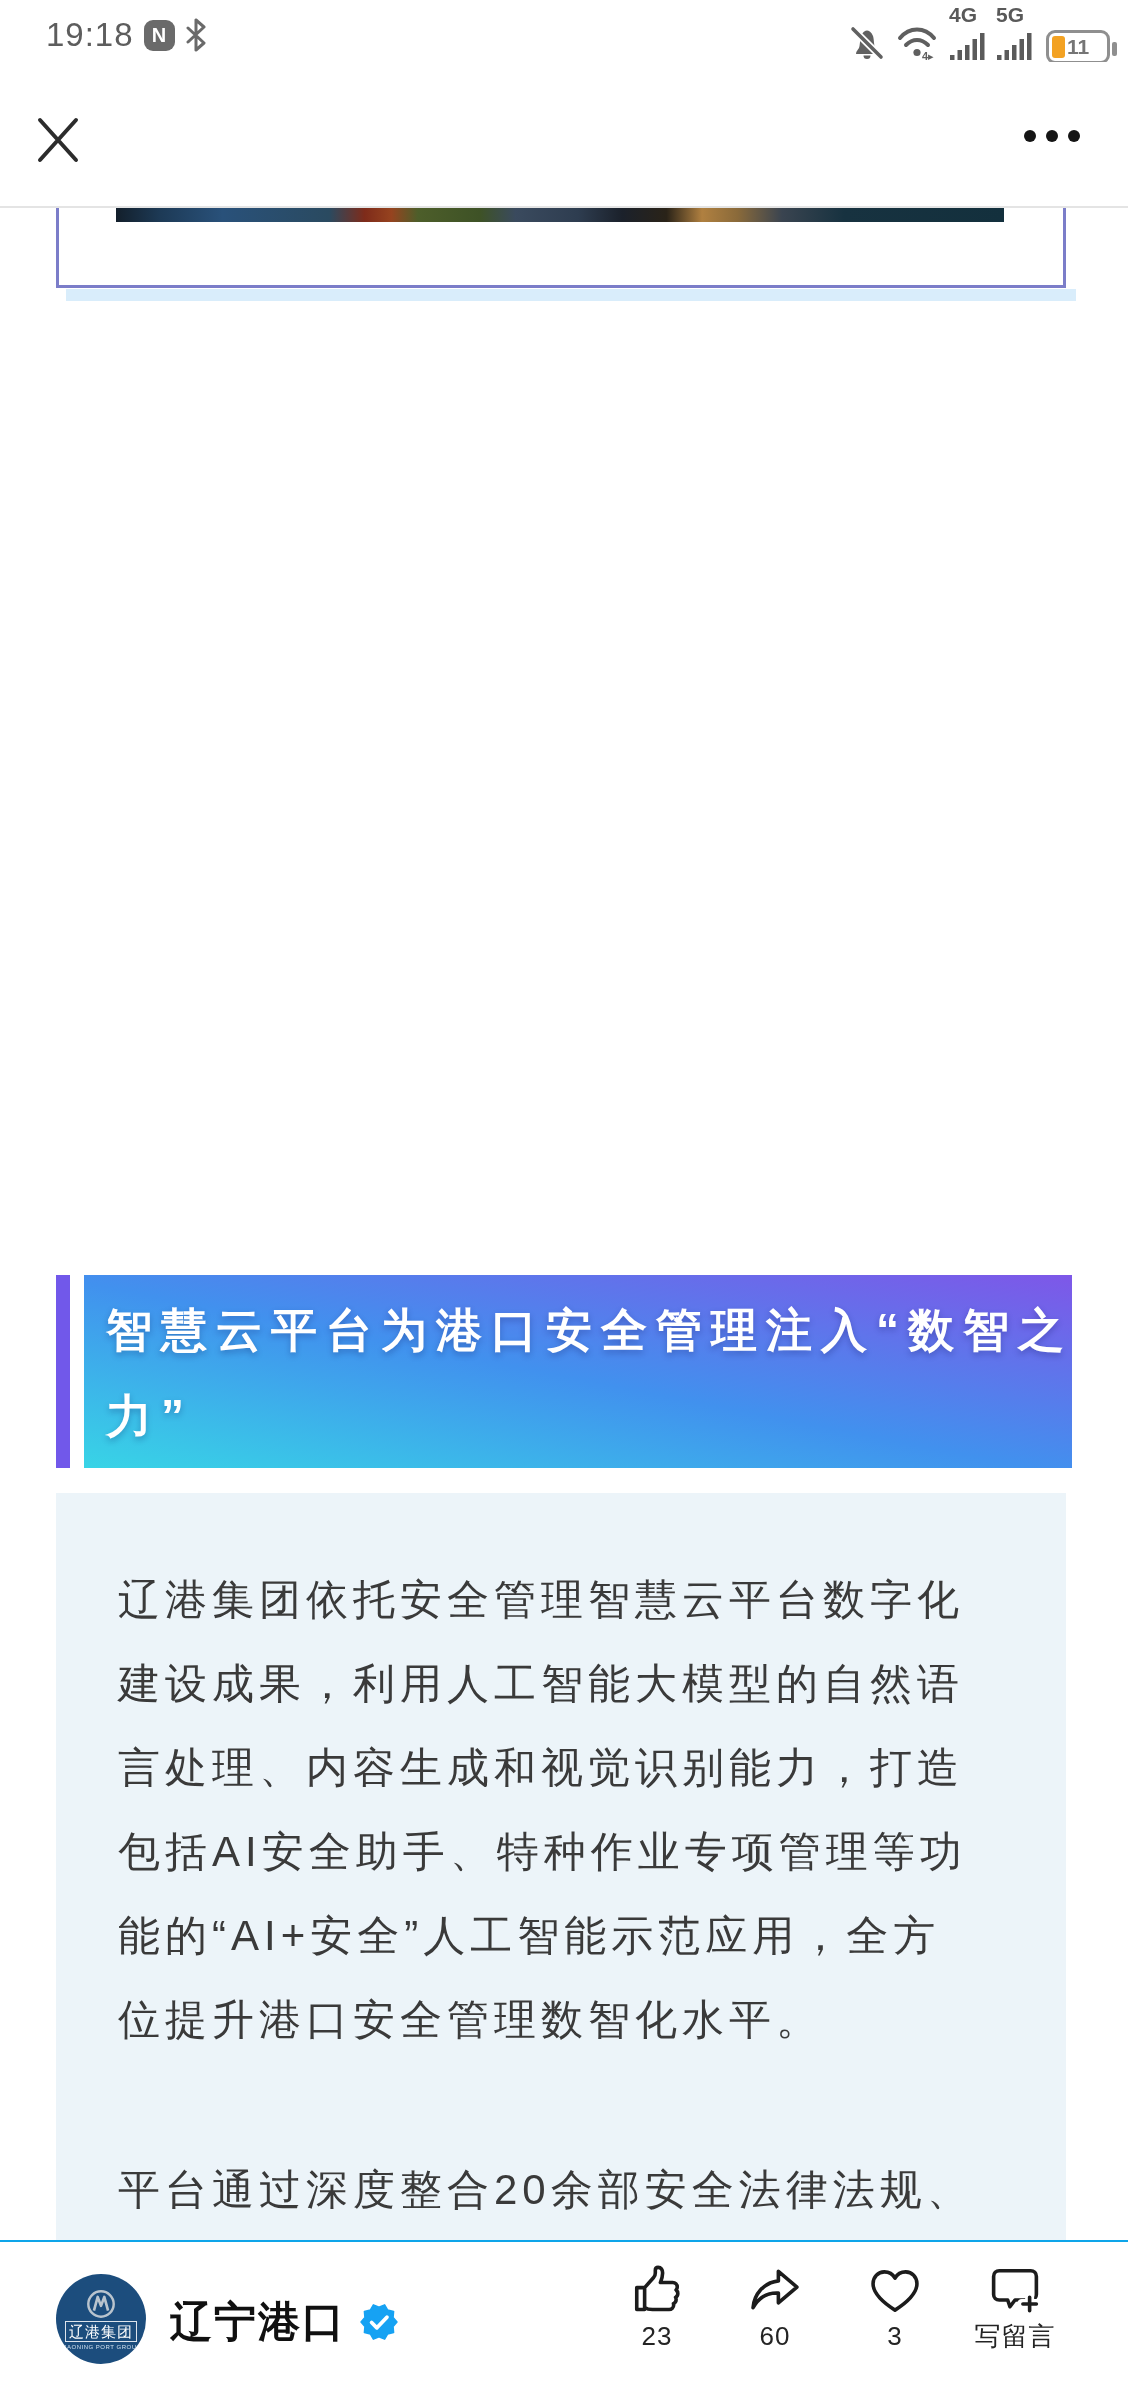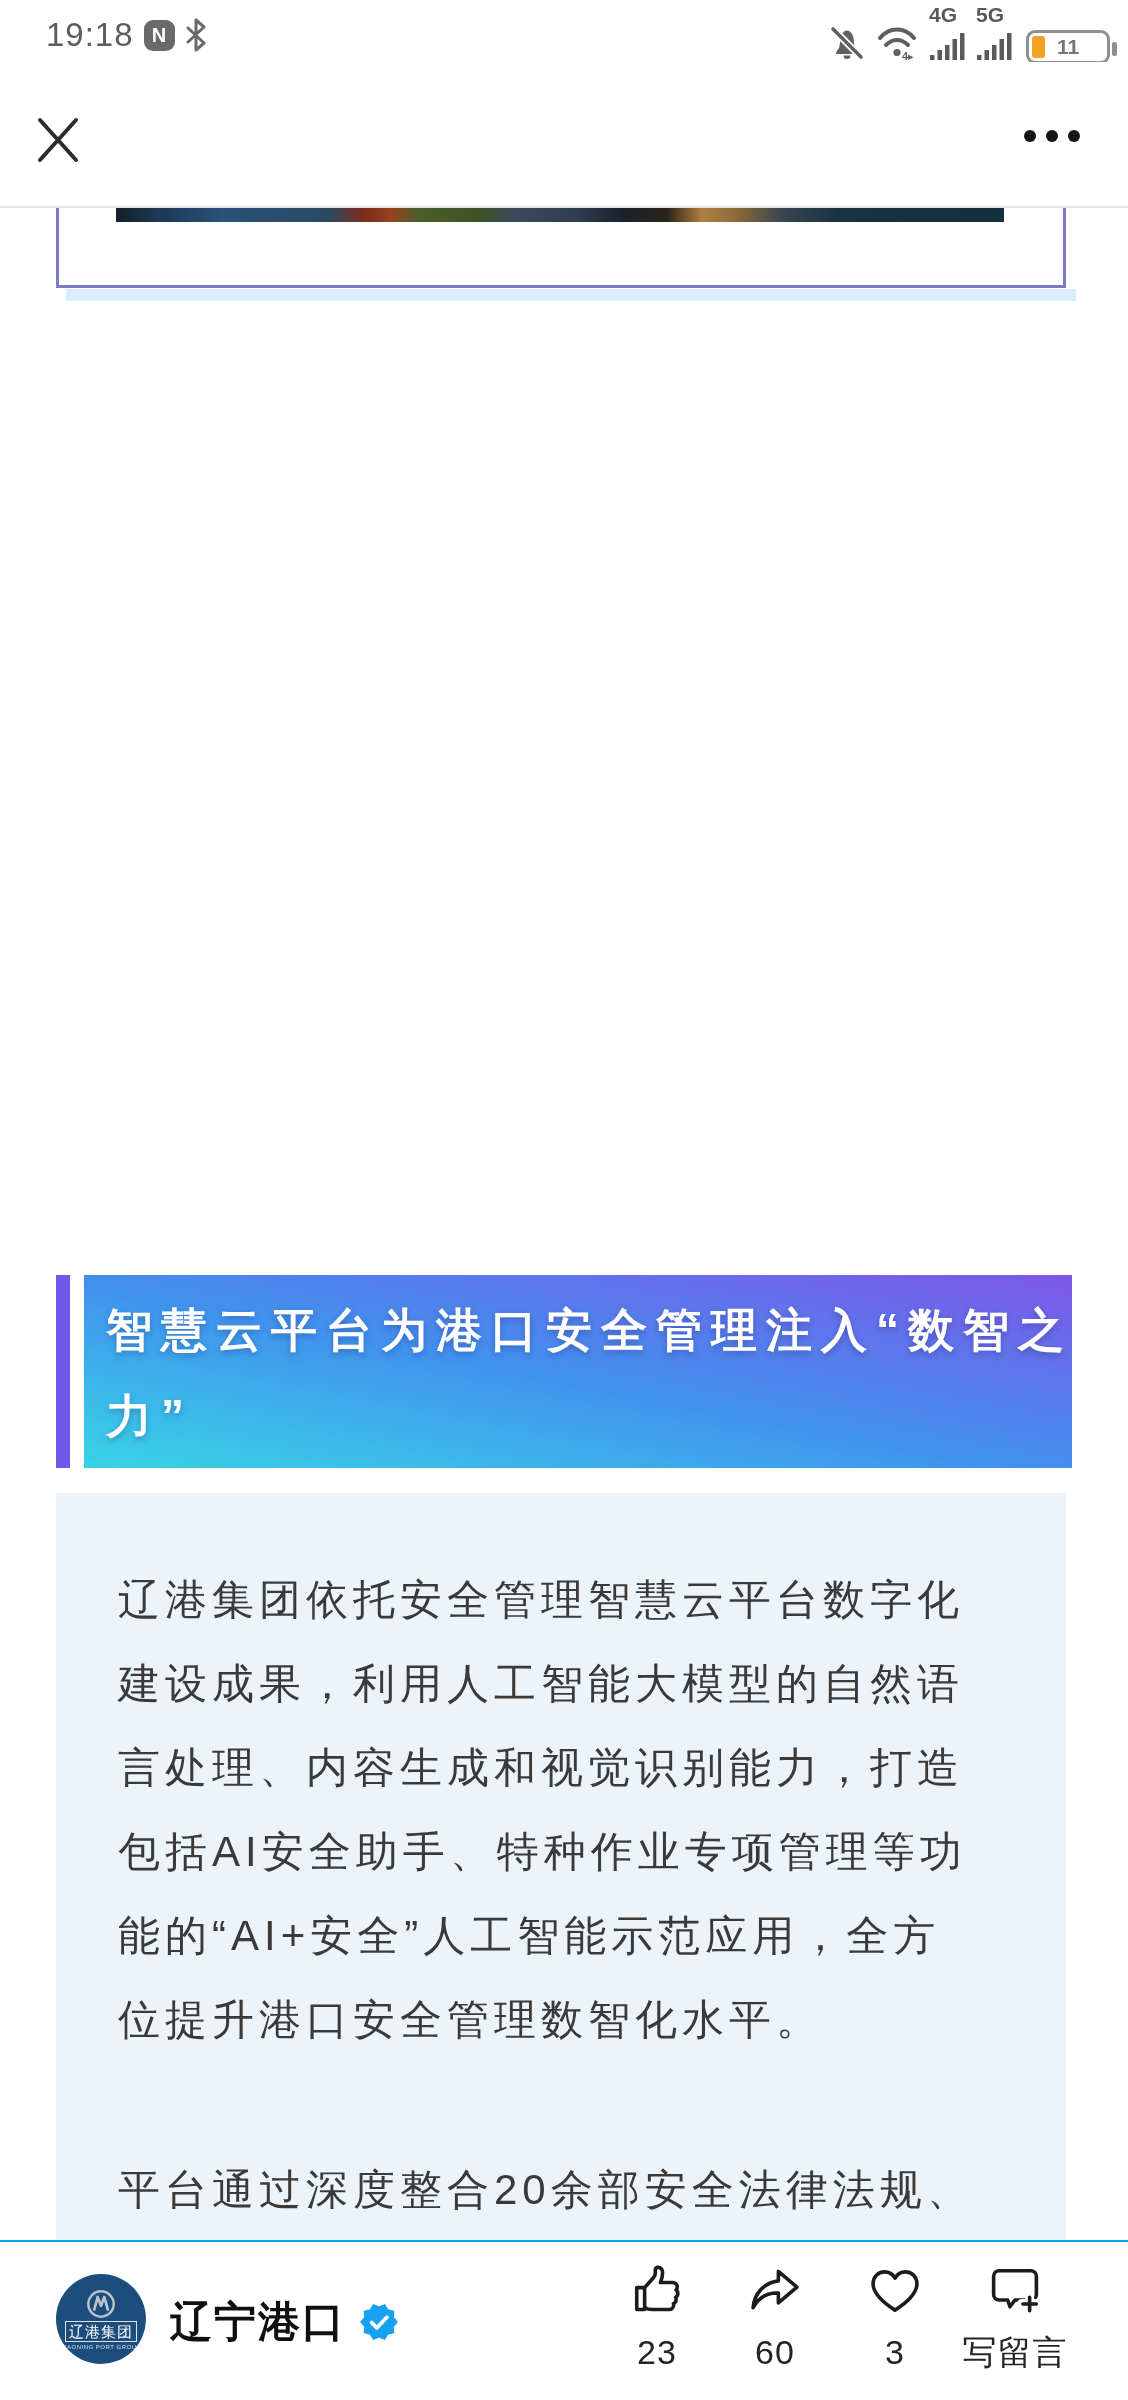--- a/index.html
+++ b/index.html
@@ -10,21 +10,21 @@
   
   .statusbar{position:absolute;top:0;left:0;width:1128px;height:62px;display:flex;align-items:center;
     padding:8px 18px 0 46px;color:#5c5c5c;}
   .sb-left{display:flex;align-items:center;gap:10px;}
   .sb-time{font-size:33px;font-weight:400;letter-spacing:1px;color:#5d5d5d;}
   .nfc-badge{width:31px;height:31px;background:#6a6a6a;border-radius:9px;color:#fff;
     font-size:20px;font-weight:bold;display:flex;align-items:center;justify-content:center;}
   .sb-right{margin-left:auto;display:flex;align-items:flex-end;gap:9px;}
   .net-group{display:flex;align-items:flex-start;gap:2px;flex-direction:column;}
   .net-label{font-size:21px;font-weight:bold;color:#595959;line-height:18px;}
-  .battery{position:relative;width:84px;height:34px;border:3px solid #8f8f8f;border-radius:9px;margin-left:3px;}
+  .battery{position:relative;width:64px;height:34px;border:3px solid #8f8f8f;border-radius:9px;margin-left:3px;}
   .battery-fill{position:absolute;left:3px;top:3px;width:13px;height:22px;background:#f3a223;border-radius:3px;}
   .battery-num{position:absolute;left:0;top:0;width:100%;height:28px;display:flex;align-items:center;
     justify-content:center;font-size:21px;color:#757575;font-weight:600;}
   .battery-nub{position:absolute;right:-10px;top:9px;width:5px;height:14px;background:#8f8f8f;border-radius:2px;}
 
   
   .navbar{position:absolute;top:62px;left:0;width:1128px;height:146px;border-bottom:2px solid #e4e4e4;background:#fff;}
   .close-btn{position:absolute;left:34px;top:54px;width:48px;height:48px;}
   .more-btn{position:absolute;right:48px;top:68px;display:flex;gap:10px;}
   .more-btn span{width:12px;height:12px;border-radius:50%;background:#151515;display:block;}
@@ -56,21 +56,21 @@
 
   
   .footer{position:absolute;left:0;top:2240px;width:1128px;height:160px;background:#fff;border-top:2px solid #0ea5e9;}
   .avatar{position:absolute;left:56px;top:32px;width:90px;height:90px;border-radius:50%;background:#1c4d7d;
     display:flex;flex-direction:column;align-items:center;justify-content:center;overflow:hidden;color:#fff;}
   .avatar .zh{font-size:15px;letter-spacing:1px;border:1px solid rgba(255,255,255,.85);padding:0 3px;line-height:19px;margin-top:1px;}
   .avatar .en{font-size:6px;color:#cfe0ee;letter-spacing:.5px;margin-top:2px;white-space:nowrap;}
   .acct{position:absolute;left:170px;top:0;height:160px;display:flex;align-items:center;gap:14px;}
   .acct-name{font-size:42px;font-weight:bold;color:#101010;letter-spacing:2px;}
   .action{position:absolute;top:22px;width:150px;display:flex;flex-direction:column;align-items:center;transform:translateX(-50%);}
-  .action .lbl{margin-top:16px;font-size:34px;color:#242424;letter-spacing:1px;line-height:36px;}
+  .action .lbl{margin-top:0;font-size:26px;color:#242424;letter-spacing:1px;line-height:36px;}
   .act-like{left:657px;} .act-share{left:775px;} .act-heart{left:895px;} .act-comment{left:1015px;}
 </style>
 </head>
 <body>
 
 <div class="screen">
 
   <div class="statusbar">
     <div class="sb-left">
       <span class="sb-time">19:18</span>

